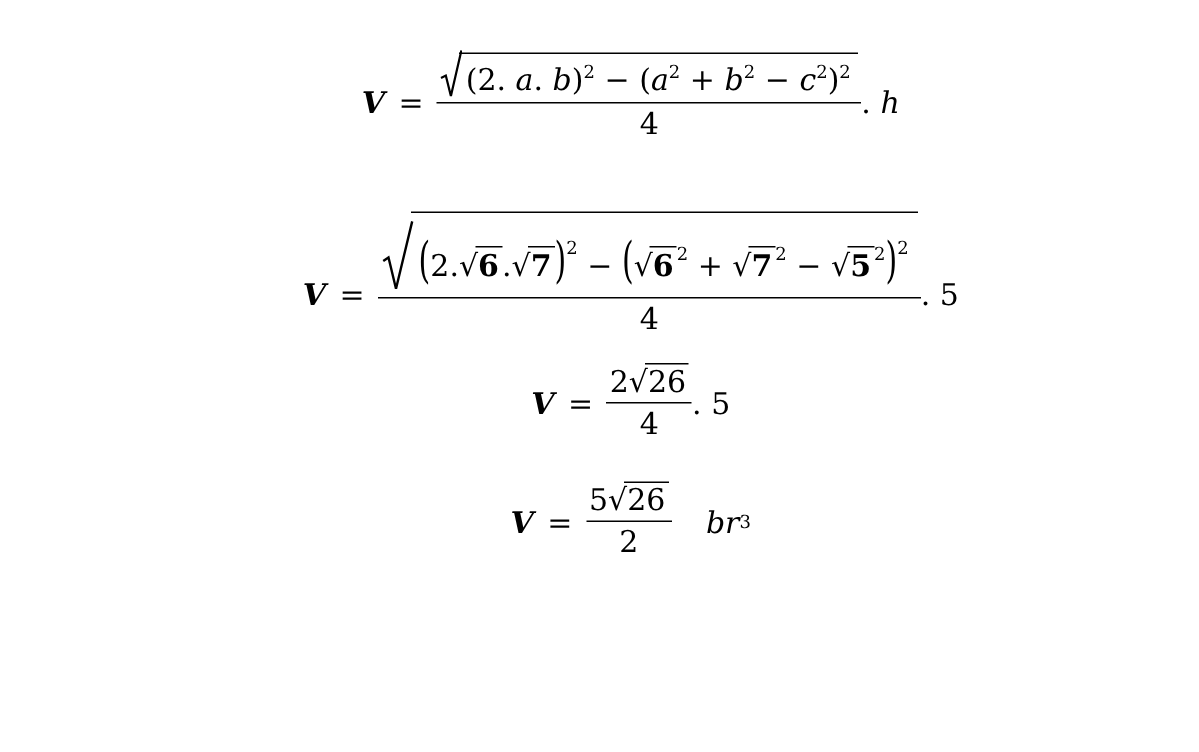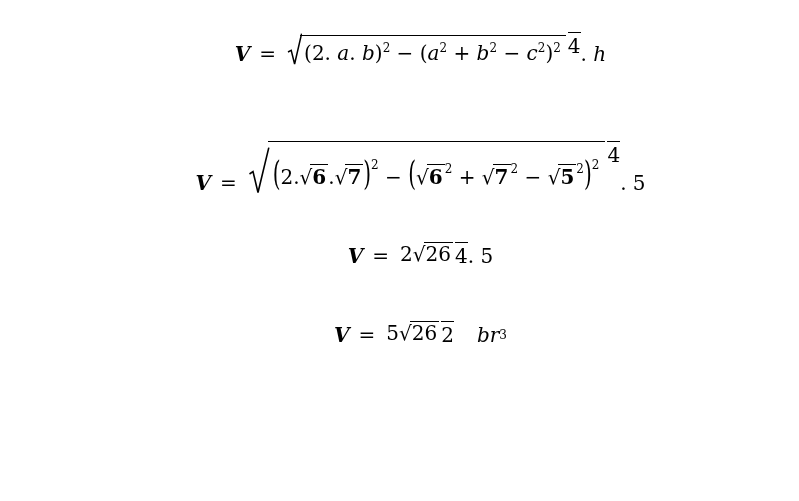--- a/index.html
+++ b/index.html
@@ -15,21 +15,21 @@
   }
   .eq1{top:32px}
   .eq2{top:141px}
   .eq3{top:242px}
   .eq4{top:321px}
   .equation span{white-space:pre;}
   .bi{font-weight:bold;font-style:italic;}
   .it{font-style:italic;}
   .rel{margin:0 9px;}
   
-  .frac{display:inline-flex;flex-direction:row;align-items:center;}
+  .frac{display:inline-flex;flex-direction:column;align-items:center;}
   .f1{margin-bottom:10px}
   .f2{margin-bottom:27px}
   .f3{margin-bottom:2px}
   .f4{margin-bottom:2px}
   .num{display:inline-flex;align-items:flex-end;padding:0 2px 2px 2px;}
   .den{align-self:stretch;text-align:center;border-top:1.5px solid currentColor;padding-top:2px;}
   
   .root{display:inline-flex;align-items:flex-end;}
   .rsvg{flex:none;display:block;}
   .rbox{border-top:1.5px solid currentColor;margin-left:-2px;display:inline-block;}

